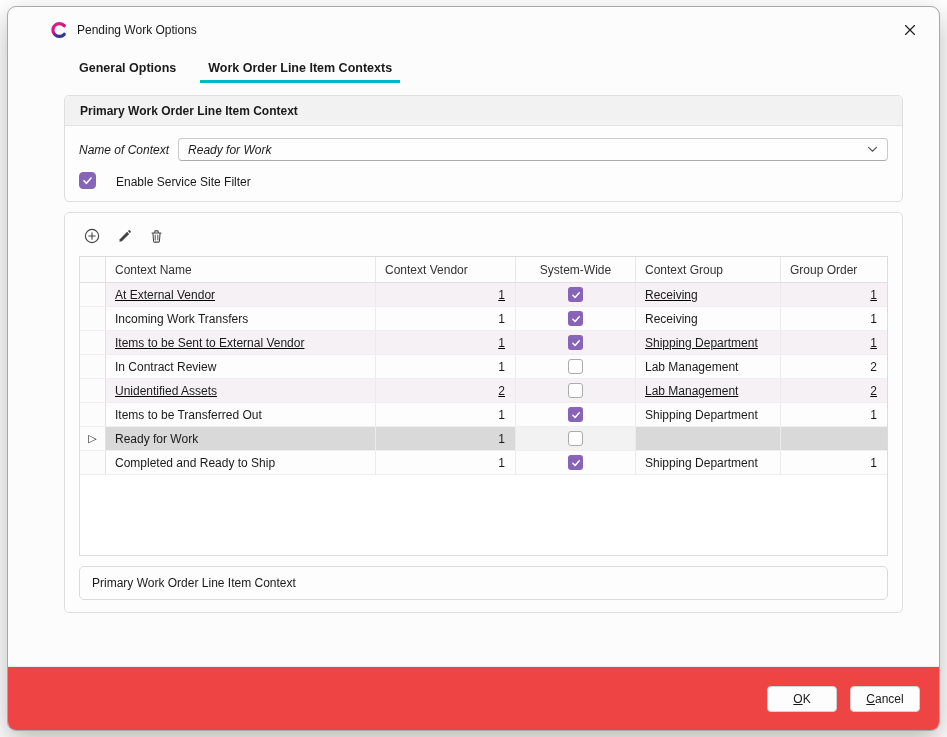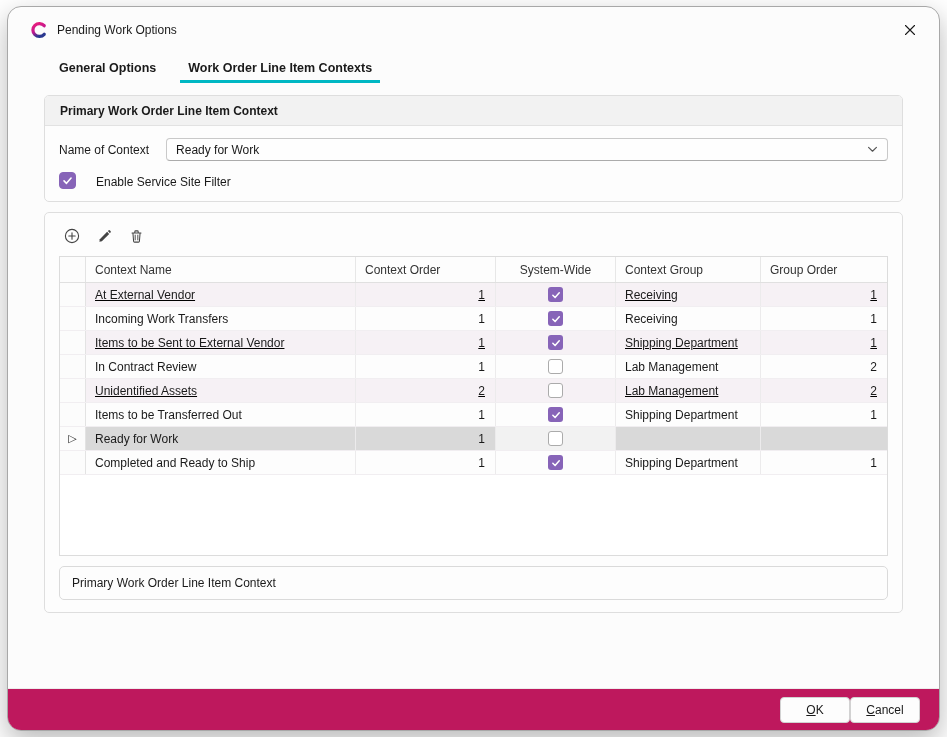--- a/index.html
+++ b/index.html
@@ -1,23 +1,24 @@
 <!DOCTYPE html>
 <html style="--accent-teal: #00b7c3; --accent-purple: #8764b8;"><head>
 <meta charset="utf-8">
 <style>
   * { box-sizing: border-box; margin: 0; padding: 0; }
   html,body { width: 947px; height: 737px; background:#ffffff; font-family:"Liberation Sans", sans-serif; }
   .stage { position:relative; width:947px; height:737px; overflow:hidden; }
 
   .dialog {
     position:absolute; left:7px; top:6px; width:933px; height:725px;
-    background:#fcfcfc; border:1px solid #a8a8a8; border-radius:14px;
+    background:#fcfcfc; border:1px solid #a8a8a8; border-radius:9px;
     box-shadow:0 10px 28px rgba(0,0,0,.28);
     overflow:hidden;
+    padding-left:20px;
   }
 
   
   .titlebar { height:46px; display:flex; align-items:center; padding:0 14px 0 22px; }
   .app-logo { width:18px; height:18px; margin-right:9px; flex:0 0 auto; }
   .win-title { font-size:12px; color:#1a1a1a; }
   .close-btn { margin-left:auto; width:30px; height:30px; display:flex; align-items:center; justify-content:center;
     border:none; background:transparent; border-radius:5px; cursor:default; }
 
   
@@ -27,21 +28,21 @@
 
   
   .groupbox { margin:6px 36px; border:1px solid #dedede; border-radius:5px; background:#fdfdfd; overflow:hidden; }
   .groupbox.first { margin-top:12px; }
   .groupbox.second { margin-top:10px; }
   .group-header { height:30px; background:#f2f2f2; border-bottom:1px solid #e2e2e2;
     display:flex; align-items:center; padding:0 15px; font-size:12px; font-weight:bold; color:#1a1a1a; }
   .group-body { padding:12px 14px; }
 
   
-  .field-row { display:flex; align-items:center; gap:17px; }
+  .field-row { display:flex; align-items:center; gap:9px;font-style:italic; }
   .field-label { font-size:12px; color:#1a1a1a; white-space:nowrap; }
   .combo { flex:1; height:23px; background:#fefefe; border:1px solid #c9c9c9; border-bottom-color:#ababab;
     border-radius:4px; display:flex; align-items:center; padding:0 9px; }
   .combo-value { flex:1; font-size:12px; color:#1a1a1a; }
   .check-row { display:flex; align-items:flex-end; gap:20px; margin-top:11px; }
   .checkbox { width:17px; height:17px; border-radius:4px; display:flex; align-items:center; justify-content:center; flex:0 0 auto; }
   .checkbox.checked { background:var(--accent-purple,#8764b8); border:1px solid var(--accent-purple,#8764b8); }
   .check-label { font-size:12px; color:#1a1a1a; }
 
   
@@ -67,23 +68,23 @@
   .grid-header .col-order, .grid-header .col-gorder { justify-content:flex-start; padding-left:9px; padding-right:0; }
   .gridcb { width:15px; height:15px; border-radius:3px; display:flex; align-items:center; justify-content:center; }
   .gridcb.checked { background:var(--accent-purple,#8764b8); }
   .gridcb.unchecked { background:#fff; border:1px solid #ababab; }
 
   
   .footer-note { margin-top:10px; height:34px; border:1px solid #dadada; border-radius:5px; background:#fdfdfd;
     display:flex; align-items:center; padding:0 12px; font-size:12px; color:#1a1a1a; }
 
   
-  .dialog-footer { position:absolute; left:0; right:0; bottom:0; height:42px;
-    background:#be185d; border-top:1px solid #ececec;
-    display:flex; align-items:center; justify-content:flex-end; padding-right:19px; }
+  .dialog-footer { position:absolute; left:0; right:0; bottom:0; height:64px;
+    background:#ef4444; border-top:1px solid #ececec;
+    display:flex; align-items:center; justify-content:flex-end; gap:13px; padding-right:19px; }
   .btn { width:70px; height:26px; background:#fdfdfd; border:1px solid #d2d2d2; border-radius:4px;
     font-size:12px; font-family:"Liberation Sans", sans-serif; color:#1a1a1a; }
   .u { text-decoration:underline; }
 </style>
 </head>
 <body>
 
 <div class="stage">
   <div class="dialog">
 
@@ -169,21 +170,21 @@
                   <path d="M6.6 6.5 V11.6 M9.4 6.5 V11.6" stroke="#444" stroke-width="1" stroke-linecap="round"></path>
                 </svg>
             </span>
           </button>
         </div>
 
         <div class="grid">
           <div class="grid-header" id="grid-header">
               <div class="cell col-sel"></div>
               <div class="cell col-name">Context Name</div>
-              <div class="cell col-order">Context Order</div>
+              <div class="cell col-order">Context Vendor</div>
               <div class="cell col-sw">System-Wide</div>
               <div class="cell col-group">Context Group</div>
               <div class="cell col-gorder">Group Order</div>
             </div>
           <div id="grid-body">
               <div class="grid-row alt">
                 <div class="cell col-sel"></div>
                 <div class="cell col-name">At External Vendor</div>
                 <div class="cell col-order">1</div>
                 <div class="cell col-sw">

